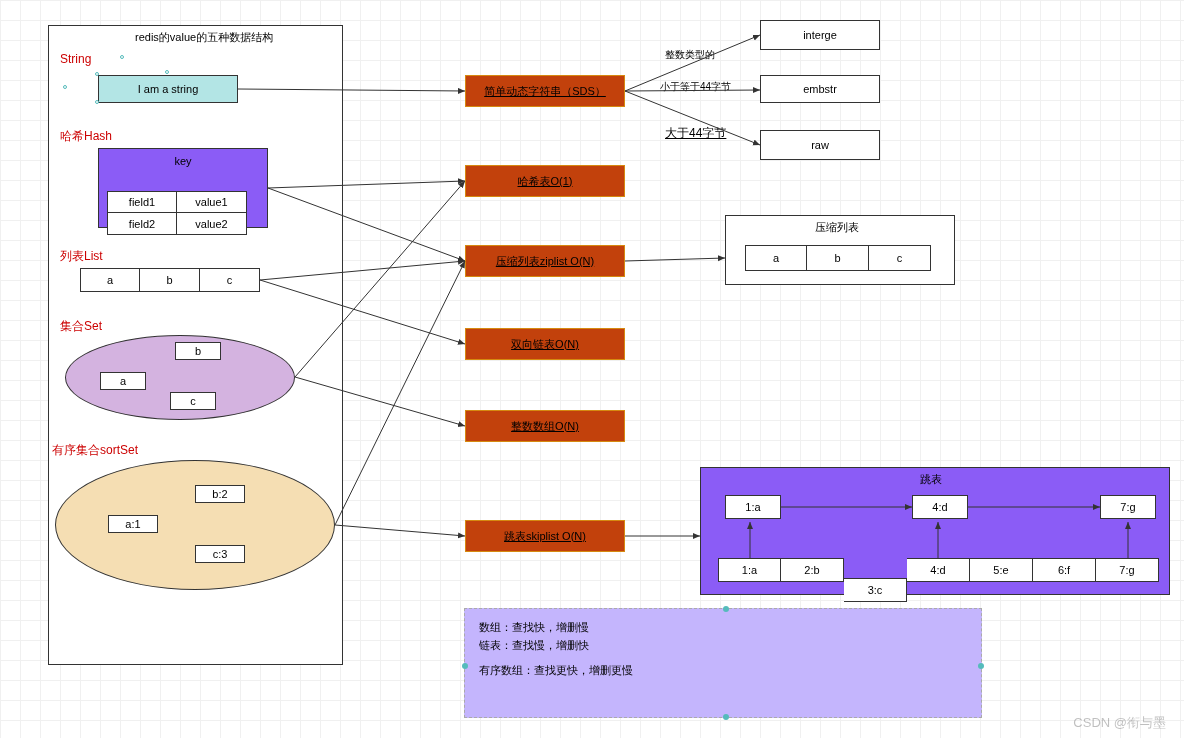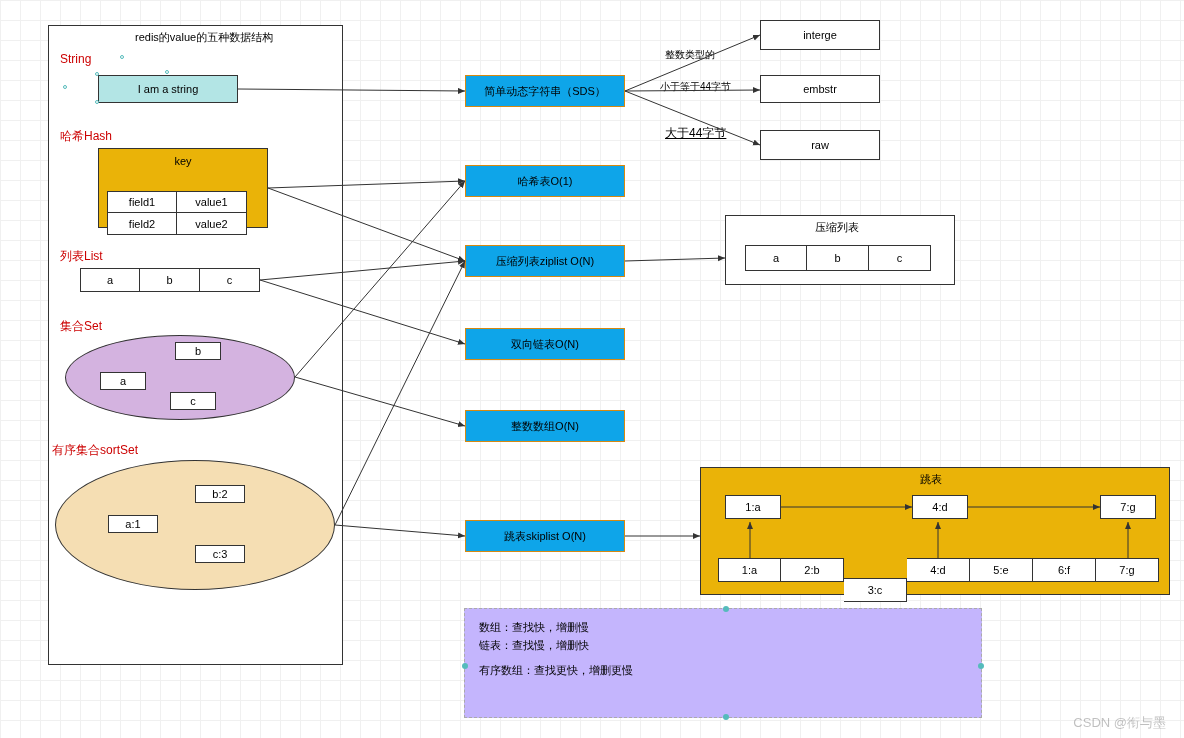--- a/index.html
+++ b/index.html
@@ -25,23 +25,23 @@
 .red { color: #c00; font-weight: normal; font-size: 12px; }
 .box {
   position: absolute;
   border: 1px solid #333;
   display: flex;
   align-items: center;
   justify-content: center;
   background: #fff;
   text-align: center;
 }
-.orange { background: #0ea5e9; border-color: #d68910; color: #000; }
+.orange { background: #c2410c; border-color: #d68910; color: #000; text-decoration: underline; }
 .cyan { background: #b3e5e5; }
-.blue { background: #eab308; }
+.blue { background: #8b5cf6; }
 .purple-ellipse {
   position: absolute;
   border: 1px solid #333;
   border-radius: 50%;
   background: #d4b3e0;
 }
 .tan-ellipse {
   position: absolute;
   border: 1px solid #333;
   border-radius: 50%;

